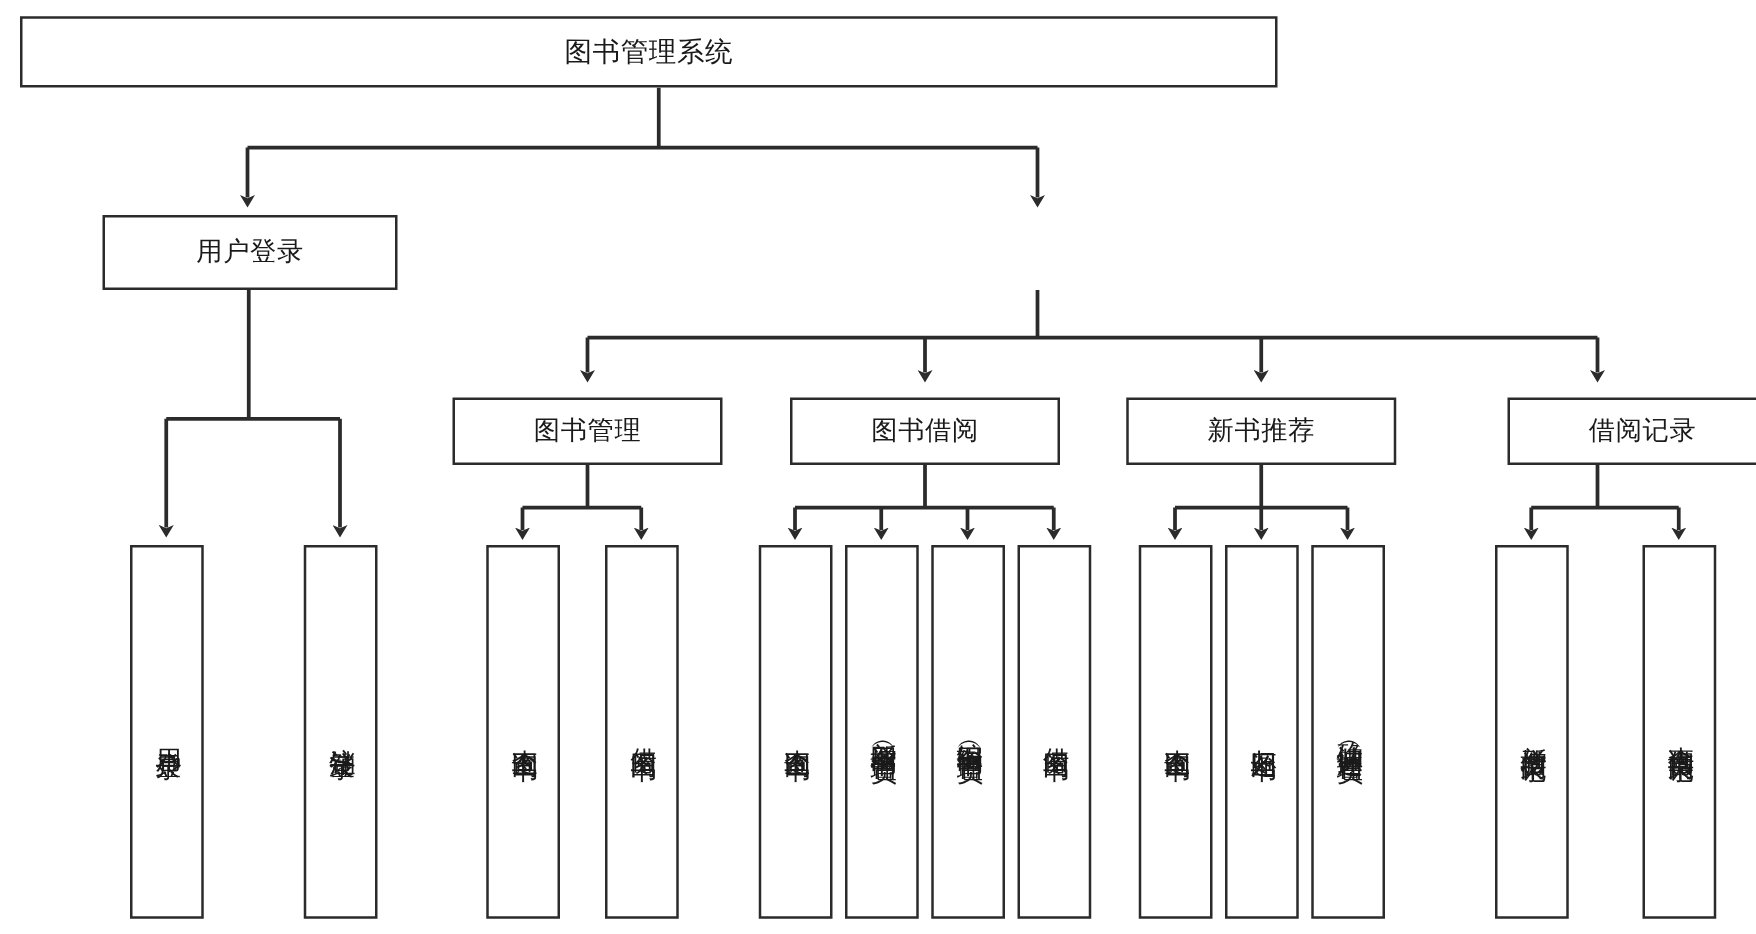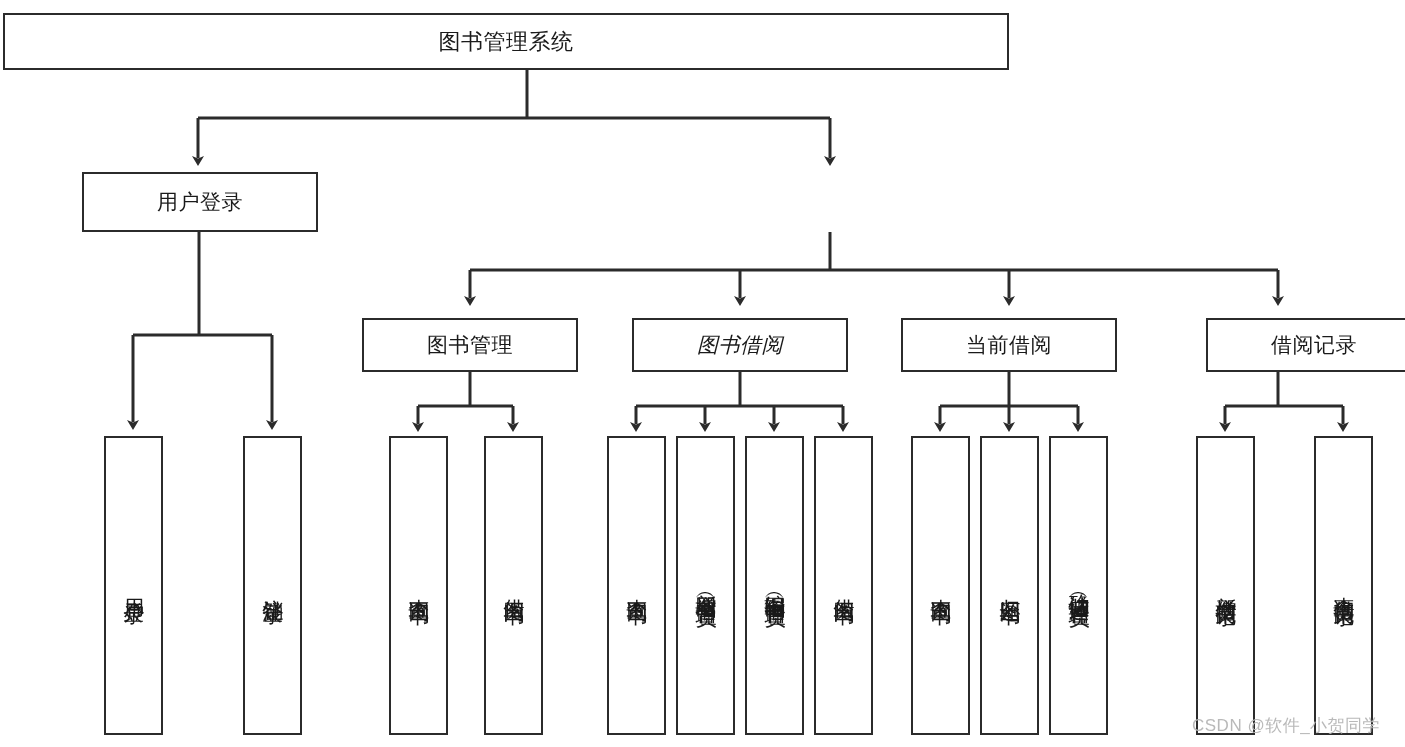--- a/index.html
+++ b/index.html
@@ -116,39 +116,39 @@
       <path d="M1009,406 L1009,424" marker-end="url(#arrow)"></path>
       <path d="M1078,406 L1078,424" marker-end="url(#arrow)"></path>
 
       <path d="M1278,372 L1278,406"></path>
       <path d="M1225,406 L1343,406"></path>
       <path d="M1225,406 L1225,424" marker-end="url(#arrow)"></path>
       <path d="M1343,406 L1343,424" marker-end="url(#arrow)"></path>
     </g>
   </svg>
 
-  <div class="node horizontal root" style="left:3px; top:13px; width:1006px; height:57px;">
+  <div class="node horizontal root" style="left:16px; top:13px; width:1006px; height:57px;">
     <span class="node-label">图书管理系统</span>
   </div>
 
   <div class="node horizontal" style="left:82px; top:172px; width:236px; height:60px;">
     <span class="node-label">用户登录</span>
   </div>
 
 
   <div class="node horizontal" style="left:362px; top:318px; width:216px; height:54px;">
     <span class="node-label">图书管理</span>
   </div>
 
-  <div class="node horizontal" style="left:632px; top:318px; width:216px; height:54px;font-style:italic;">
+  <div class="node horizontal" style="left:632px; top:318px; width:216px; height:54px;">
     <span class="node-label">图书借阅</span>
   </div>
 
   <div class="node horizontal" style="left:901px; top:318px; width:216px; height:54px;">
-    <span class="node-label">当前借阅</span>
+    <span class="node-label">新书推荐</span>
   </div>
 
   <div class="node horizontal" style="left:1170px; top:318px; width:216px; height:54px;margin-left:36px;">
     <span class="node-label">借阅记录</span>
   </div>
 
   <div class="node vertical" style="left:104px; top:436px; width:59px; height:299px;">
     <span class="node-label">用户登录</span>
   </div>
 
@@ -193,15 +193,14 @@
   </div>
 
   <div class="node vertical" style="left:1196px; top:436px; width:59px; height:299px;">
     <span class="node-label">新增借阅记录</span>
   </div>
 
   <div class="node vertical" style="left:1314px; top:436px; width:59px; height:299px;">
     <span class="node-label">查询借阅记录</span>
   </div>
 
-  <div class="watermark" style="left:1192px; top:714px;">CSDN @软件_小贺同学</div>
 
 </div>
 
 </body></html>

